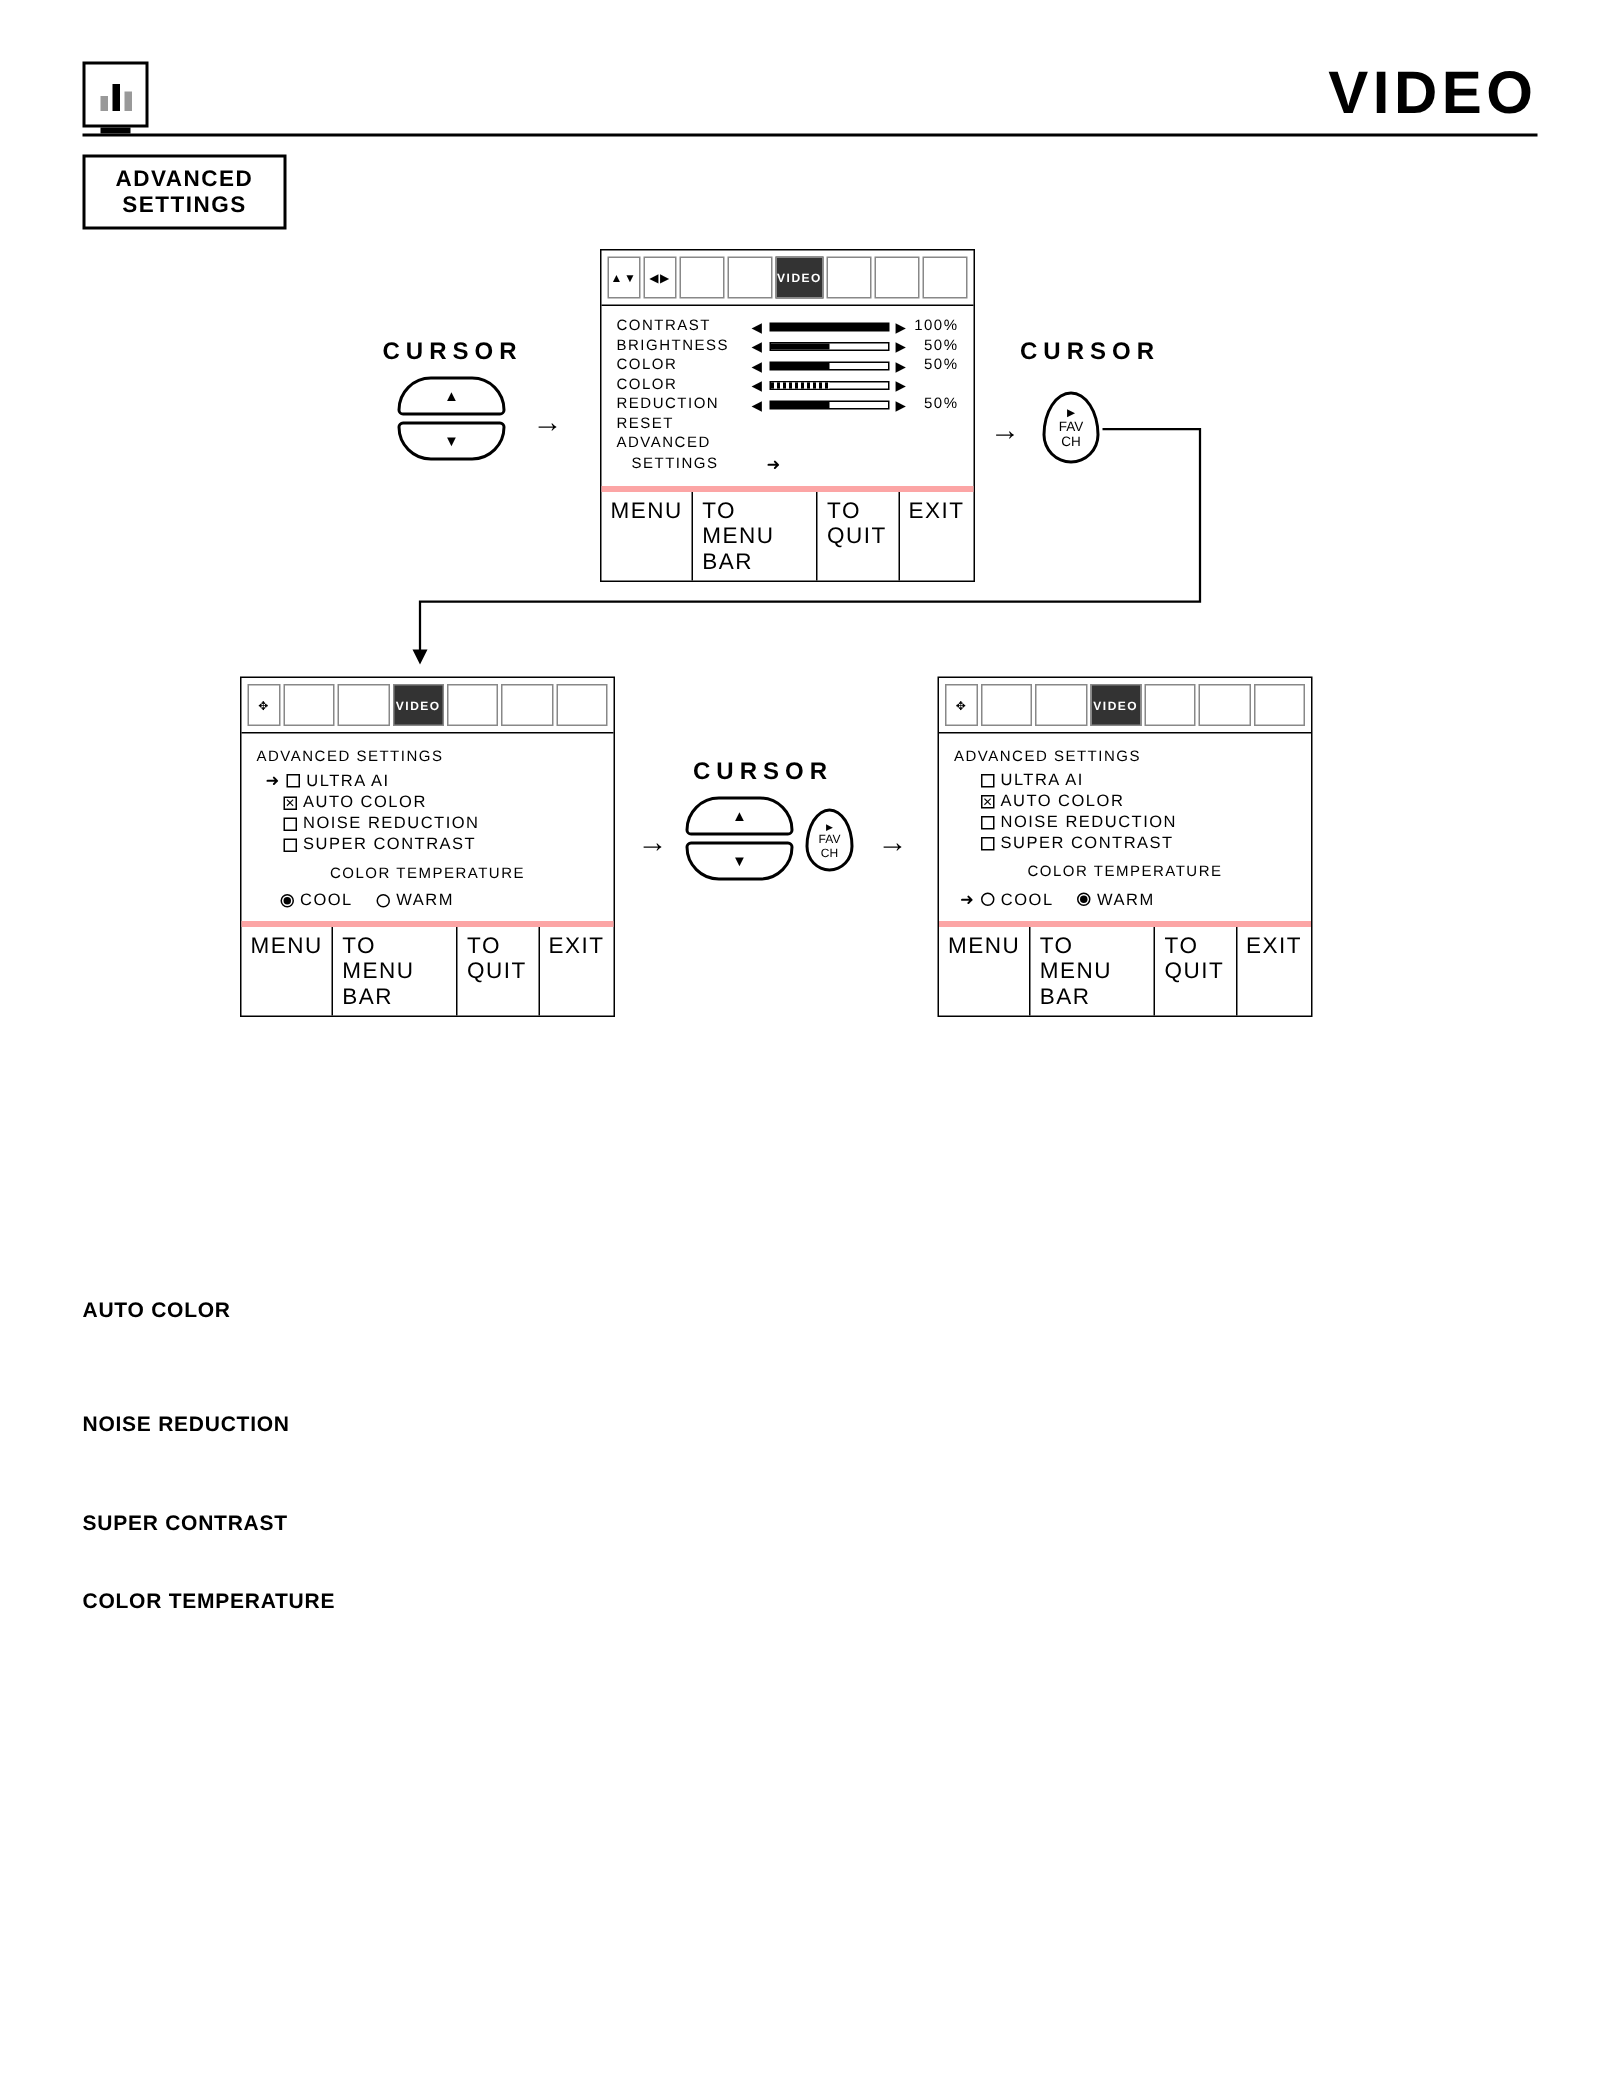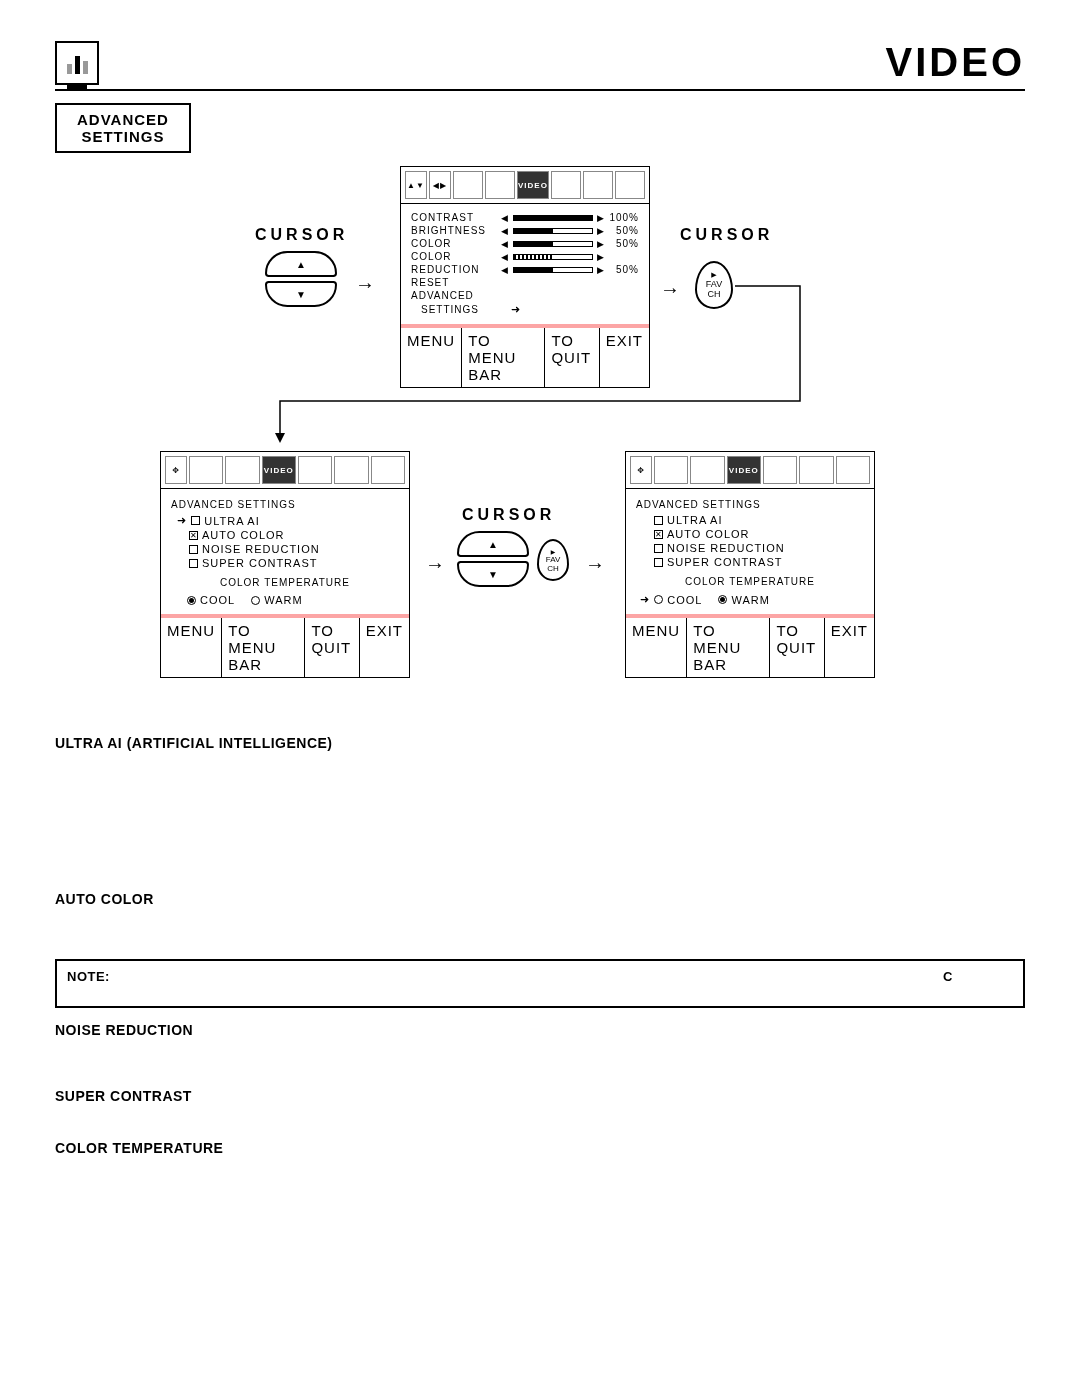--- a/index.html
+++ b/index.html
@@ -263,29 +263,23 @@
       <span>MENU</span>
       <span>TO MENU BAR</span>
       <span>TO QUIT</span>
       <span>EXIT</span>
     </div>
   </div>
 
 </div>
 
 <div class="body-text">
-  <h3>ULTRA AI (ARTIFICIAL INTELLIGENCE)</h3>
   <div style="height:120px"></div>
   <h3>AUTO COLOR</h3>
   <div style="height:40px"></div>
-  <div class="note-box">
-    <b>NOTE:</b>
-    <span style="float:right;margin-right:60px"><b>C</b></span>
-    <div style="clear:both;height:14px"></div>
-  </div>
   <h3>NOISE REDUCTION</h3>
   <div style="height:30px"></div>
   <h3>SUPER CONTRAST</h3>
   <div style="height:16px"></div>
   <h3>COLOR TEMPERATURE</h3>
 </div>
 
 
 
 </body></html>

